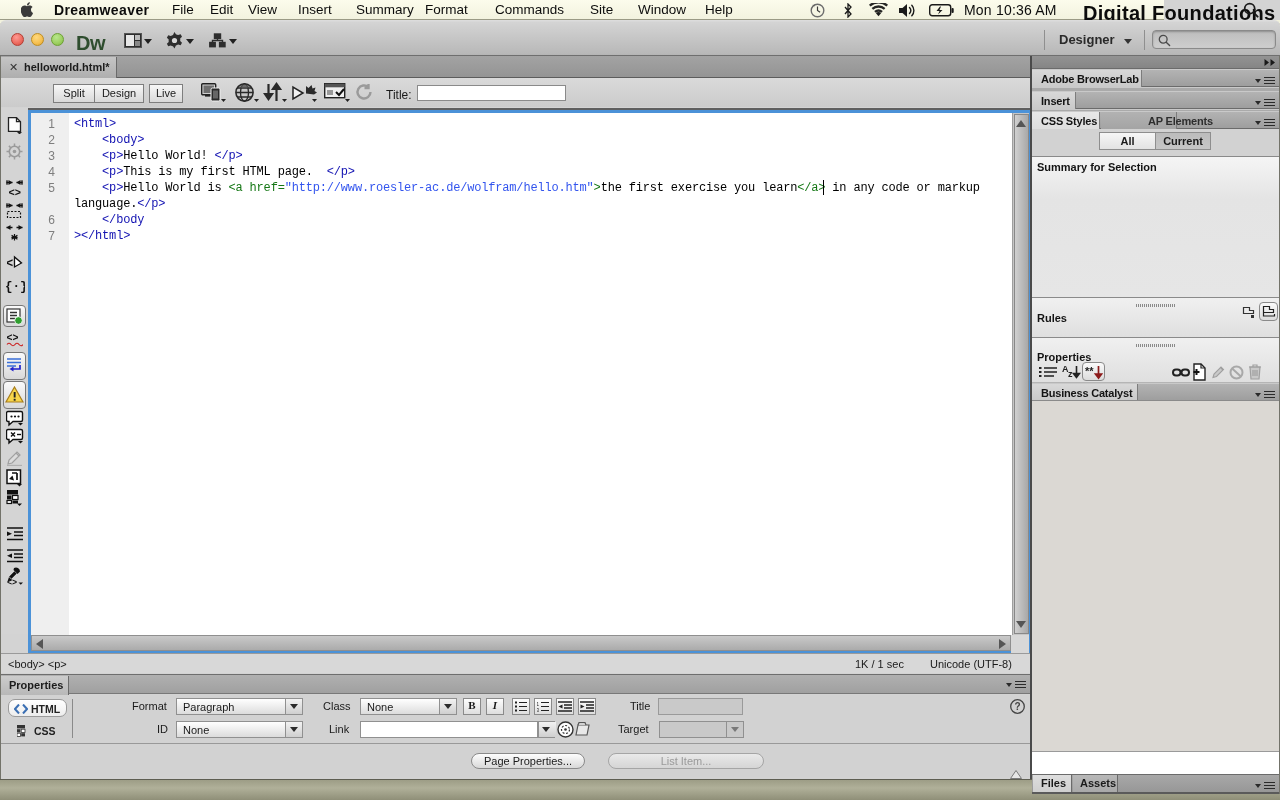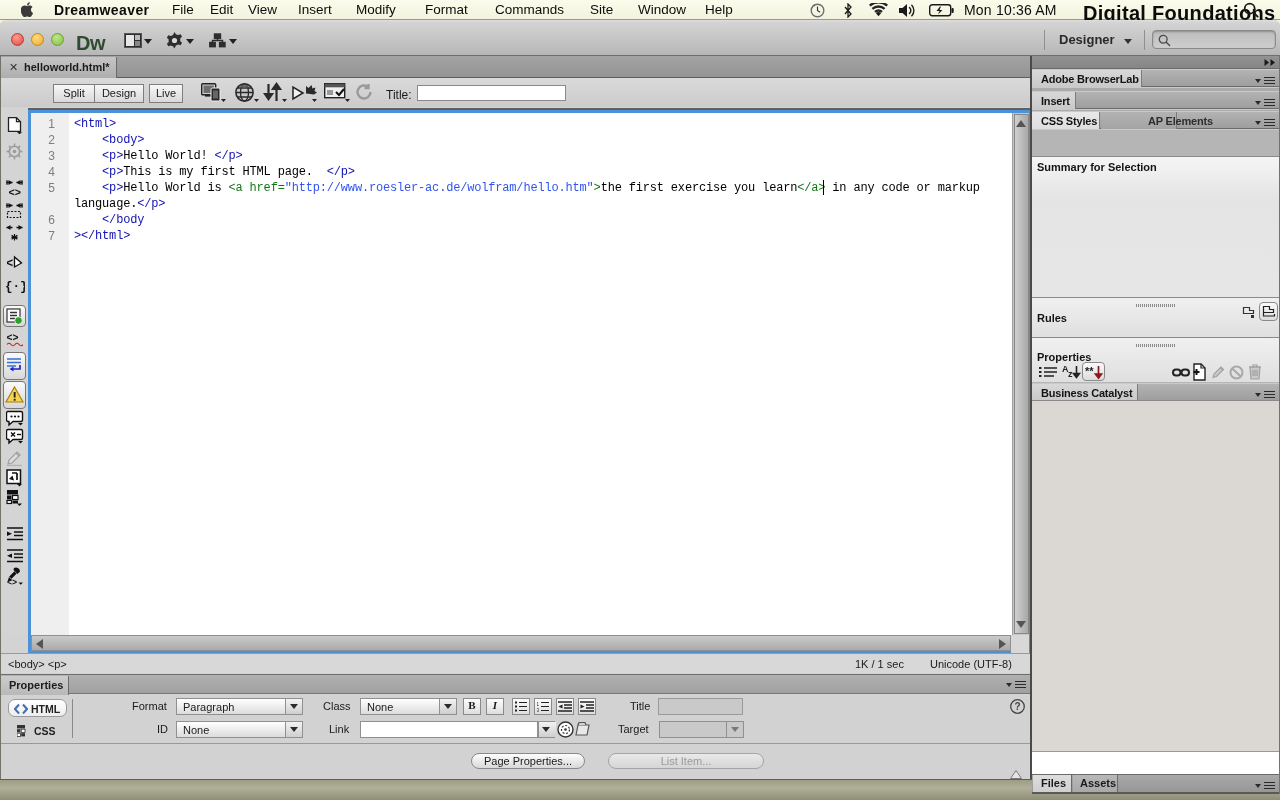--- a/index.html
+++ b/index.html
@@ -1,20 +1,20 @@
 <!DOCTYPE html>
 <html><head>
 <meta charset="utf-8">
 <style>
 * { margin:0; padding:0; box-sizing:border-box; }
 html,body { width:1280px; height:800px; overflow:hidden; }
 body { font-family:"Liberation Sans",sans-serif; position:relative; background:#d3d3d3; }
 
 
-#menubar { position:absolute; left:0; top:0; width:1280px; height:20px;
+#menubar { position:absolute; left:0; top:0; width:1164px; height:20px;
   background:linear-gradient(#fcfcec,#f2f2de); box-shadow:inset 0 -1px 0 #9a9a85;
   font-size:13.5px; color:#0c0c0c; }
 #menubar span { position:absolute; top:2px; white-space:nowrap; }
 
 
 #apptb { position:absolute; left:0; top:20px; width:1280px; height:36px; border-radius:6px 6px 0 0;
   background:linear-gradient(#dcdcdc 1px,#d4d4d4 2px,#b8b8b8 34px,#adadad);
   box-shadow:inset 0 -1px 0 #6f6f6f; }
 .tl { position:absolute; top:13px; width:13px; height:13px; border-radius:50%; }
 #dwlogo { position:absolute; left:76px; top:32px; font-size:20px; font-weight:bold; color:#2e4d2e; letter-spacing:-0.5px;}
@@ -88,21 +88,21 @@
   <span style="left:21px; top:2px;">
     <svg width="12" height="15" viewBox="0 0 14 17">
         <path fill="#3a3a3a" d="M11.6 8.9c0-2.2 1.8-3.2 1.9-3.3-1-1.5-2.6-1.7-3.2-1.7-1.4-.1-2.7.8-3.3.8-.7 0-1.8-.8-2.9-.8C2.6 4 1.2 4.9.4 6.2c-1.6 2.7-.4 6.7 1.1 8.9.7 1.1 1.6 2.3 2.8 2.2 1.1 0 1.5-.7 2.9-.7 1.3 0 1.7.7 2.9.7 1.2 0 2-1.1 2.7-2.2.9-1.2 1.2-2.4 1.2-2.5 0 0-2.4-.9-2.4-3.7zM9.4 2.5C10 1.8 10.4.8 10.3 0 9.4 0 8.4.6 7.8 1.3c-.5.6-1 1.6-.9 2.5 1 .1 2-.5 2.5-1.3z"></path>
       </svg>
   </span>
   <span style="left:54px; font-weight:bold; font-size:14px; letter-spacing:0.4px;">Dreamweaver</span>
   <span style="left:172px;">File</span>
   <span style="left:210px;">Edit</span>
   <span style="left:248px;">View</span>
   <span style="left:298px;">Insert</span>
-  <span style="left:356px;">Modify</span>
+  <span style="left:356px;">Summary</span>
   <span style="left:425px;">Format</span>
   <span style="left:495px;">Commands</span>
   <span style="left:590px;">Site</span>
   <span style="left:638px;">Window</span>
   <span style="left:705px;">Help</span>
   <span style="left:810px; top:3px;"><svg width="16" height="15" viewBox="0 0 16 15">
         <circle cx="7.5" cy="7.5" r="6.3" fill="none" stroke="#6e6e6e" stroke-width="1.4"></circle>
         <path d="M7.5 3.6 v3.9 l2.6 1.7" fill="none" stroke="#3a3a3a" stroke-width="1.2"></path>
         <path d="M1 7.5 a6.5 6.5 0 0 1 2-4.6 l-1.1-1.2 3.4-.4-.6 3.5-1-1.1" fill="#1a1a1a" stroke="none" opacity="0.15"></path>
       </svg></span>
@@ -533,20 +533,24 @@
         <span style="color:#2e2e2e; left:7px;margin-left:40px;">AP Elements</span>
       </div>
     <div class="pmenu">
         <u></u>
         <i style="top:1px;"></i>
         <i style="top:4px;"></i>
         <i style="top:7px;"></i>
       </div>
   </div>
 
+  <div style="position:absolute; left:0; top:73px; width:248px; height:27px; background:#d2d2d2;">
+    <div class="seg" style="left:67px; top:3px; width:56px; background:linear-gradient(#f6f6f6,#e3e3e3); border:1px solid #8e8e8e; border-right:0;">All</div>
+    <div class="seg" style="left:123px; top:3px; width:56px; background:linear-gradient(#bcbcbc,#c6c6c6); border:1px solid #8e8e8e;">Current</div>
+  </div>
 
   <div id="summary">
     <div style="position:absolute; left:5px; top:4px; font-size:11px; font-weight:bold; color:#141414;">Summary for Selection</div>
   </div>
 
   <div class="sect" style="top:241px; height:40px;">
     <div class="handle"></div>
     <div class="slabel" style="top:14px;">Rules</div>
     <svg style="position:absolute; right:24px; top:8px;" width="14" height="13" viewBox="0 0 14 13">
         <path fill="none" stroke="#333" stroke-width="1.2" d="M1.5 1.5 h6 v3 h4 v3 h-10z"></path>

